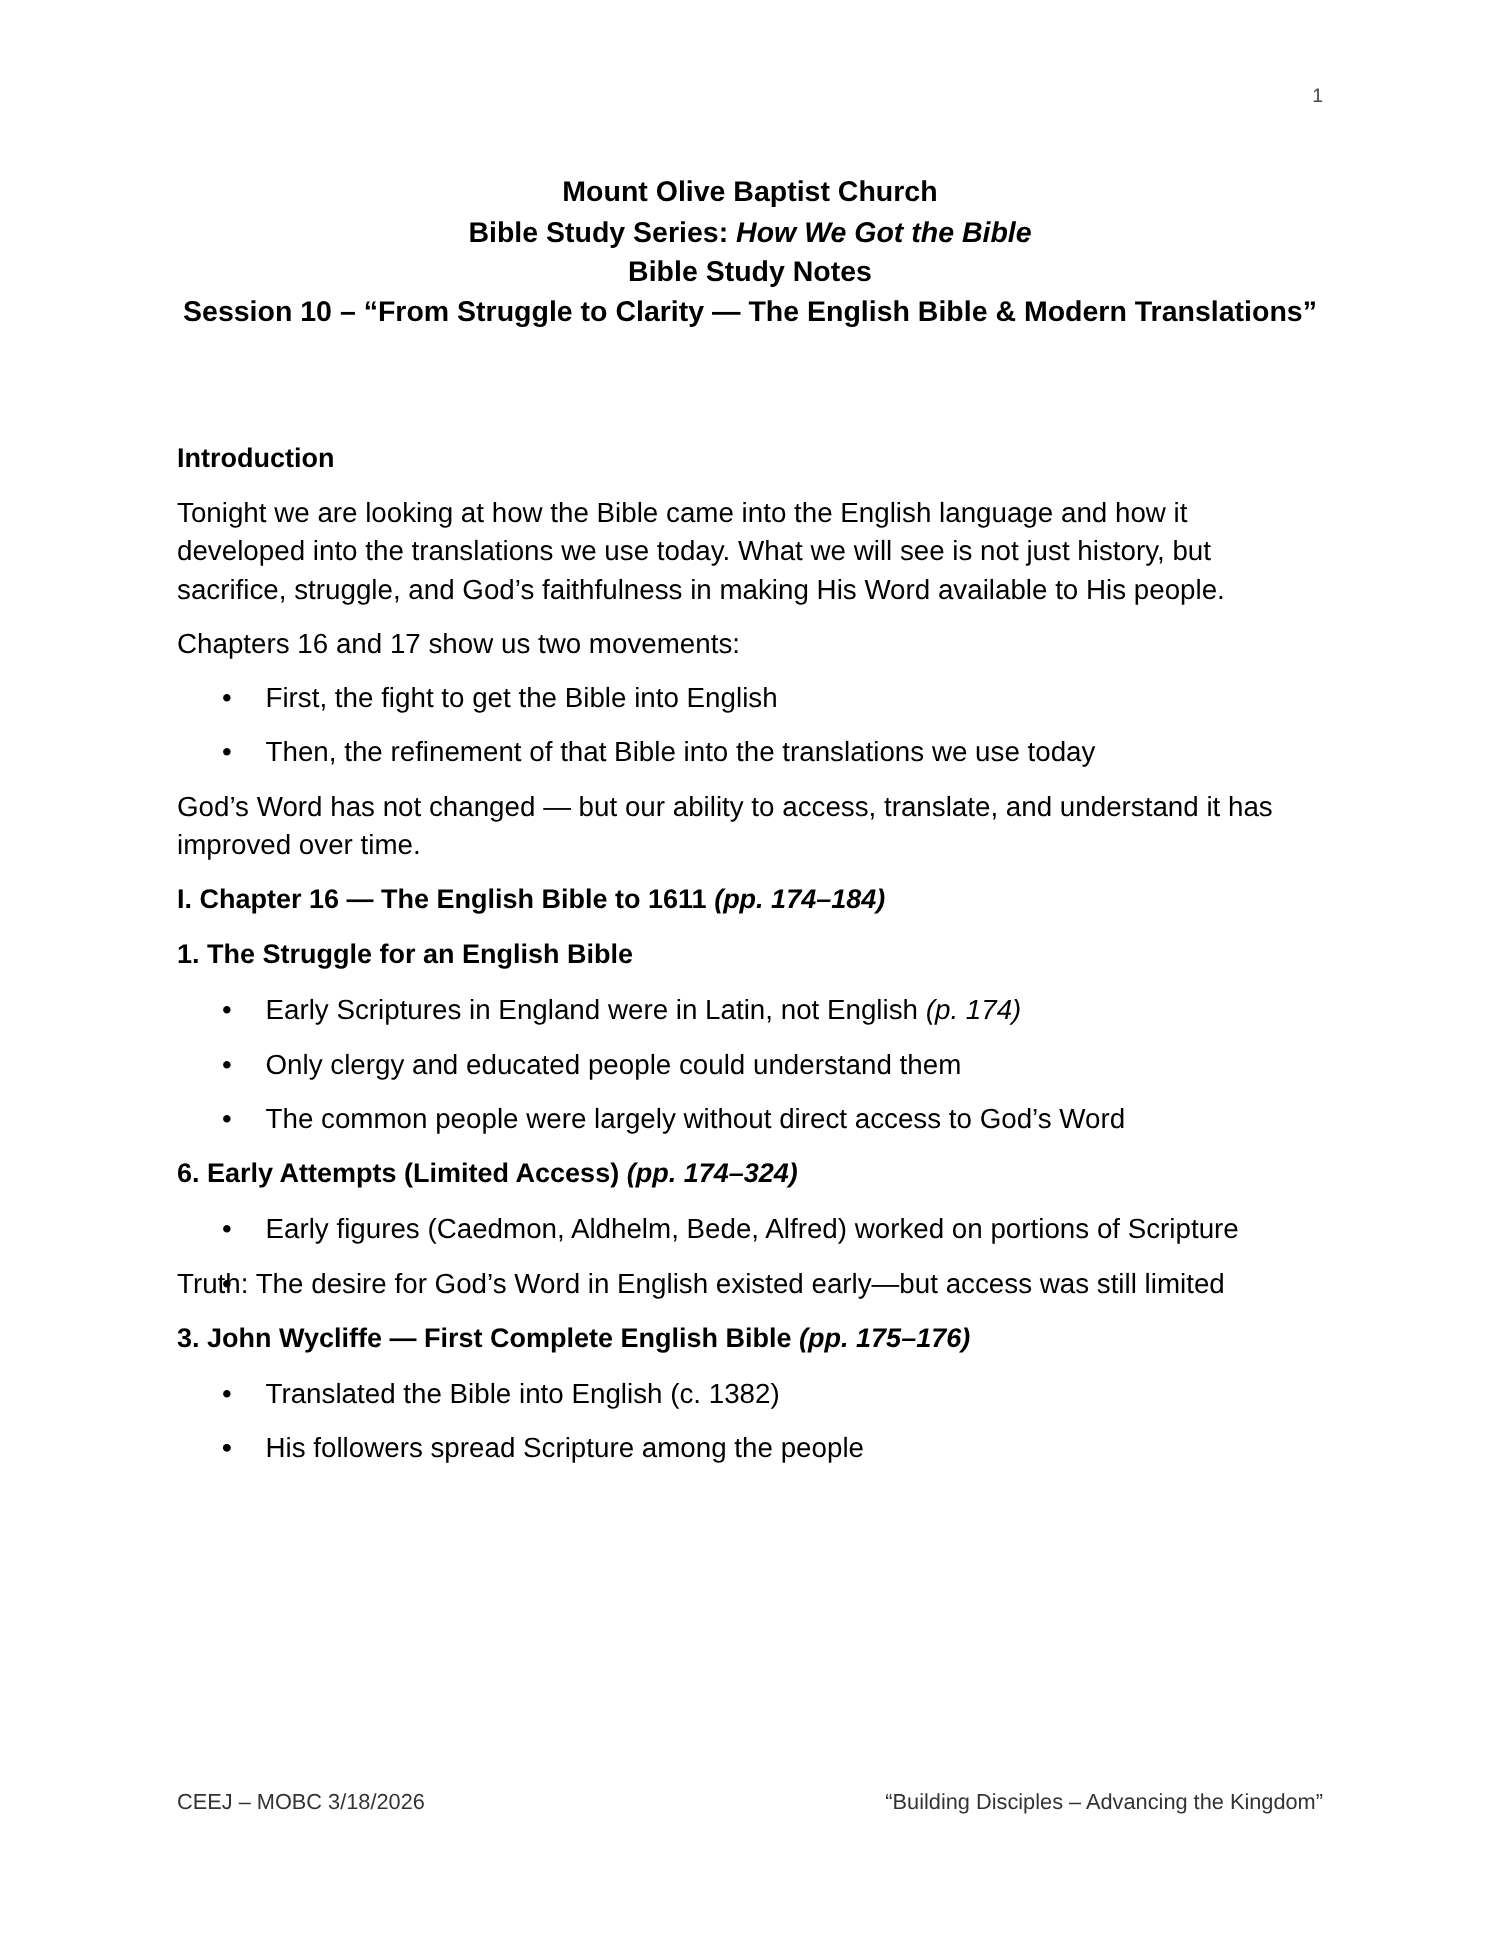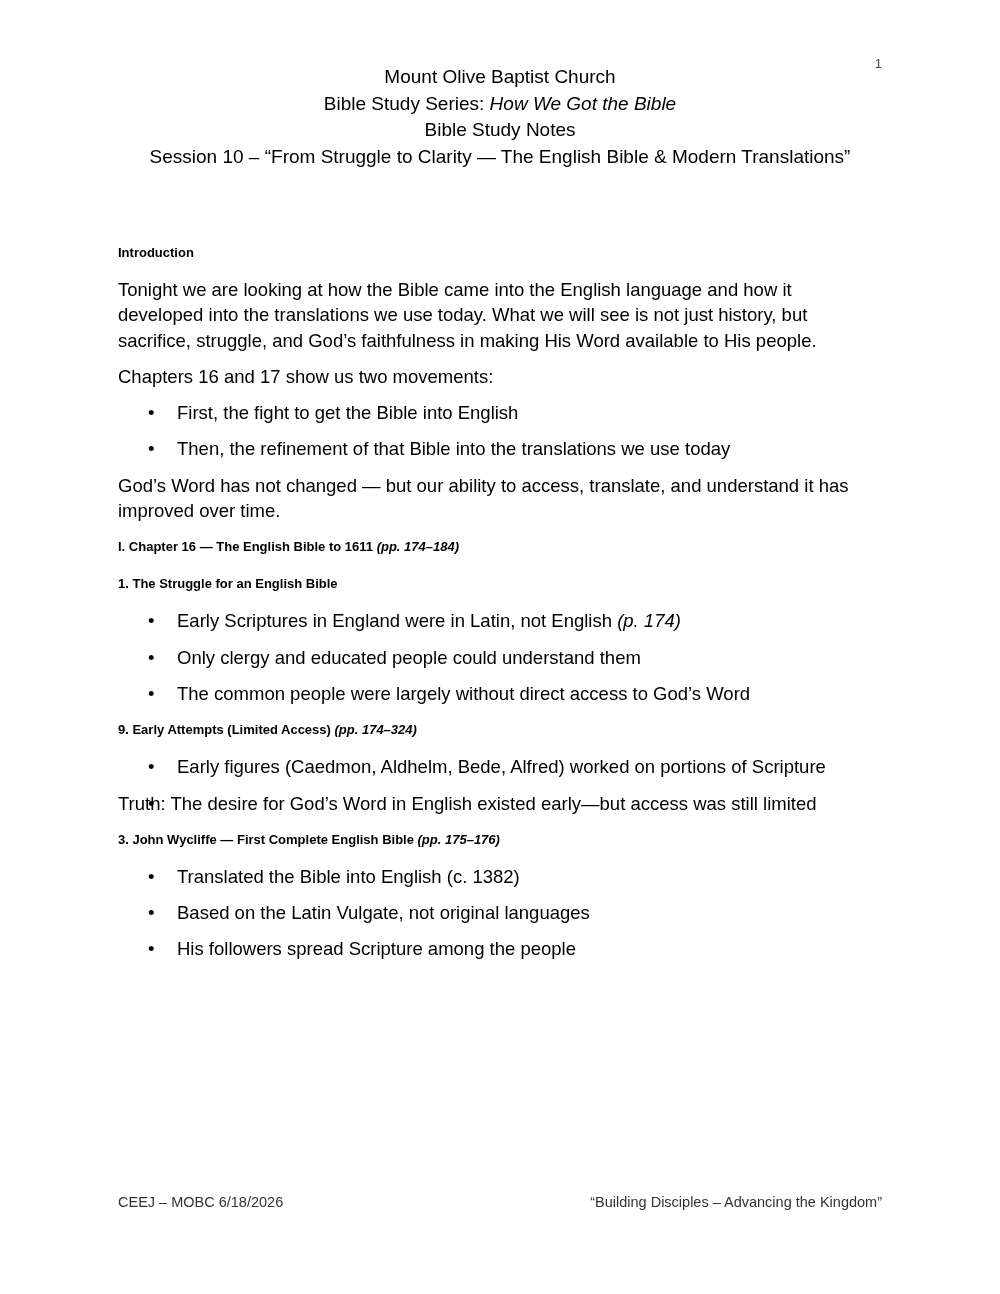--- a/index.html
+++ b/index.html
@@ -13,35 +13,35 @@
     overflow: hidden;
   }
   .page-number {
     position: absolute;
     top: 56px;
     right: 118px;
     font-size: 13px;
     color: #4a4a4a;
   }
   .title-block {
-    padding-top: 64px;
+    padding-top: 116px;
     text-align: center;
     font-size: 19px;
-    font-weight: normal;
+    font-weight: bold;
     line-height: 26.5px;
   }
   .title-block p { margin: 0; }
   .content {
     margin: 70px 118px 0 118px;
     font-size: 18.5px;
     line-height: 25.3px;
   }
   .content p { margin: 0 0 11px 0; }
   .content .heading {
-    font-size: 13px;
+    font-size: 18px;
     font-weight: bold;
     line-height: 26px;
     margin: 0 0 11px 0;
   }
   .bullet-row {
     position: relative;
     padding-left: 59px;
     margin: 0 0 11px 0;
   }
   .bullet-glyph {
@@ -104,48 +104,47 @@
     </div>
     <div class="bullet-row">
       <span class="bullet-glyph">•</span>
       <span>Only clergy and educated people could understand them</span>
     </div>
     <div class="bullet-row">
       <span class="bullet-glyph">•</span>
       <span>The common people were largely without direct access to God’s Word</span>
     </div>
 
-    <p class="heading"><span>9. Early Attempts (Limited Access) </span><span class="italic">(pp. 174–324)</span></p>
+    <p class="heading"><span>6. Early Attempts (Limited Access) </span><span class="italic">(pp. 174–324)</span></p>
 
     <div class="bullet-row">
       <span class="bullet-glyph">•</span>
       <span>Early figures (Caedmon, Aldhelm, Bede, Alfred) worked on portions of Scripture</span>
     </div>
     <div class="bullet-row">
       <span class="bullet-glyph">•</span>
     </div>
 
     <p><span class="bold">Truth:</span><span> The desire for God’s Word in English existed early—but access was still limited</span></p>
 
     <p class="heading"><span>3. John Wycliffe — First Complete English Bible </span><span class="italic">(pp. 175–176)</span></p>
 
     <div class="bullet-row">
       <span class="bullet-glyph">•</span>
       <span>Translated the Bible into English (c. 1382)</span>
     </div>
     <div class="bullet-row">
       <span class="bullet-glyph">•</span>
-      <span><span>Based on the </span><span class="bold">Latin Vulgate</span><span>, not original languages</span></span>
     </div>
     <div class="bullet-row">
       <span class="bullet-glyph">•</span>
       <span>His followers spread Scripture among the people</span>
     </div>
 
 
   </div>
 
   <div class="footer">
-    <span>CEEJ – MOBC 6/18/2026</span>
+    <span>CEEJ – MOBC 3/18/2026</span>
     <span>“Building Disciples – Advancing the Kingdom”</span>
   </div>
 
 </div>
 
 </body></html>

